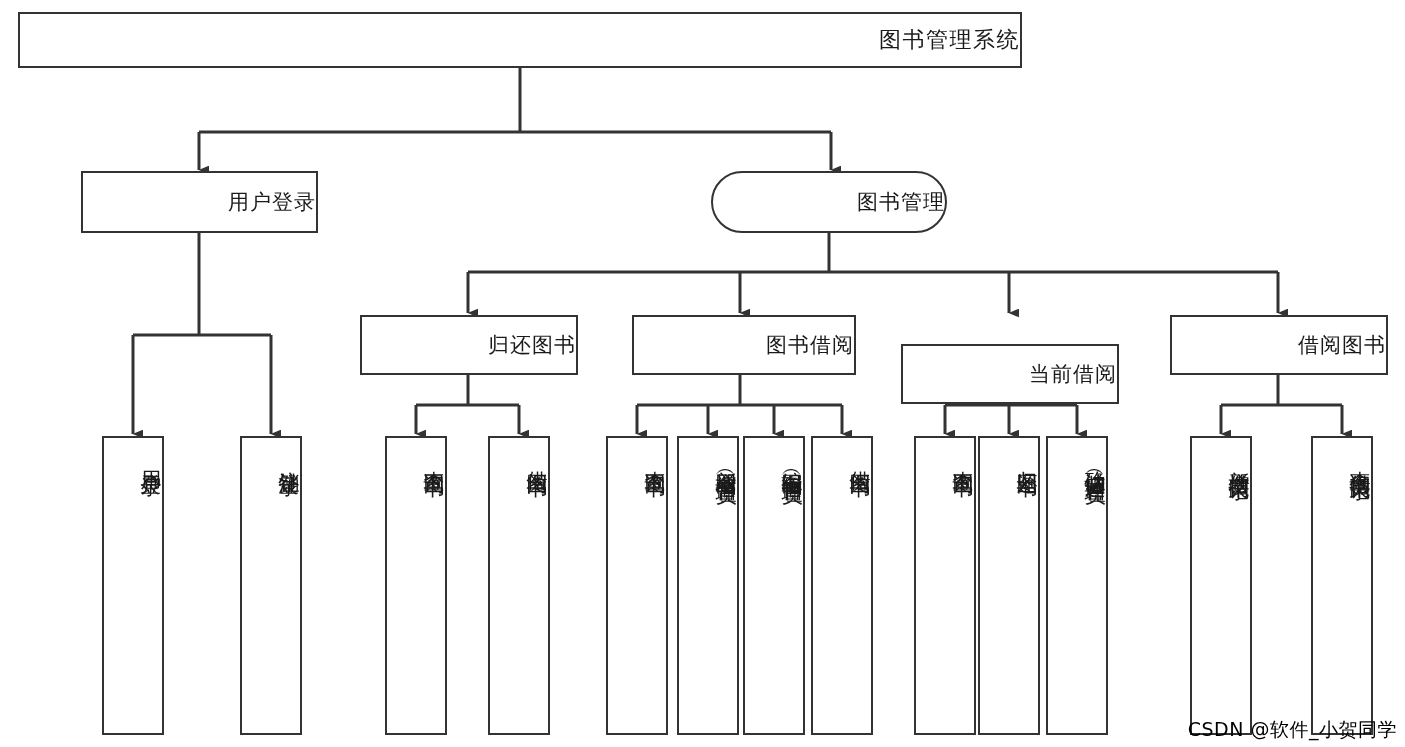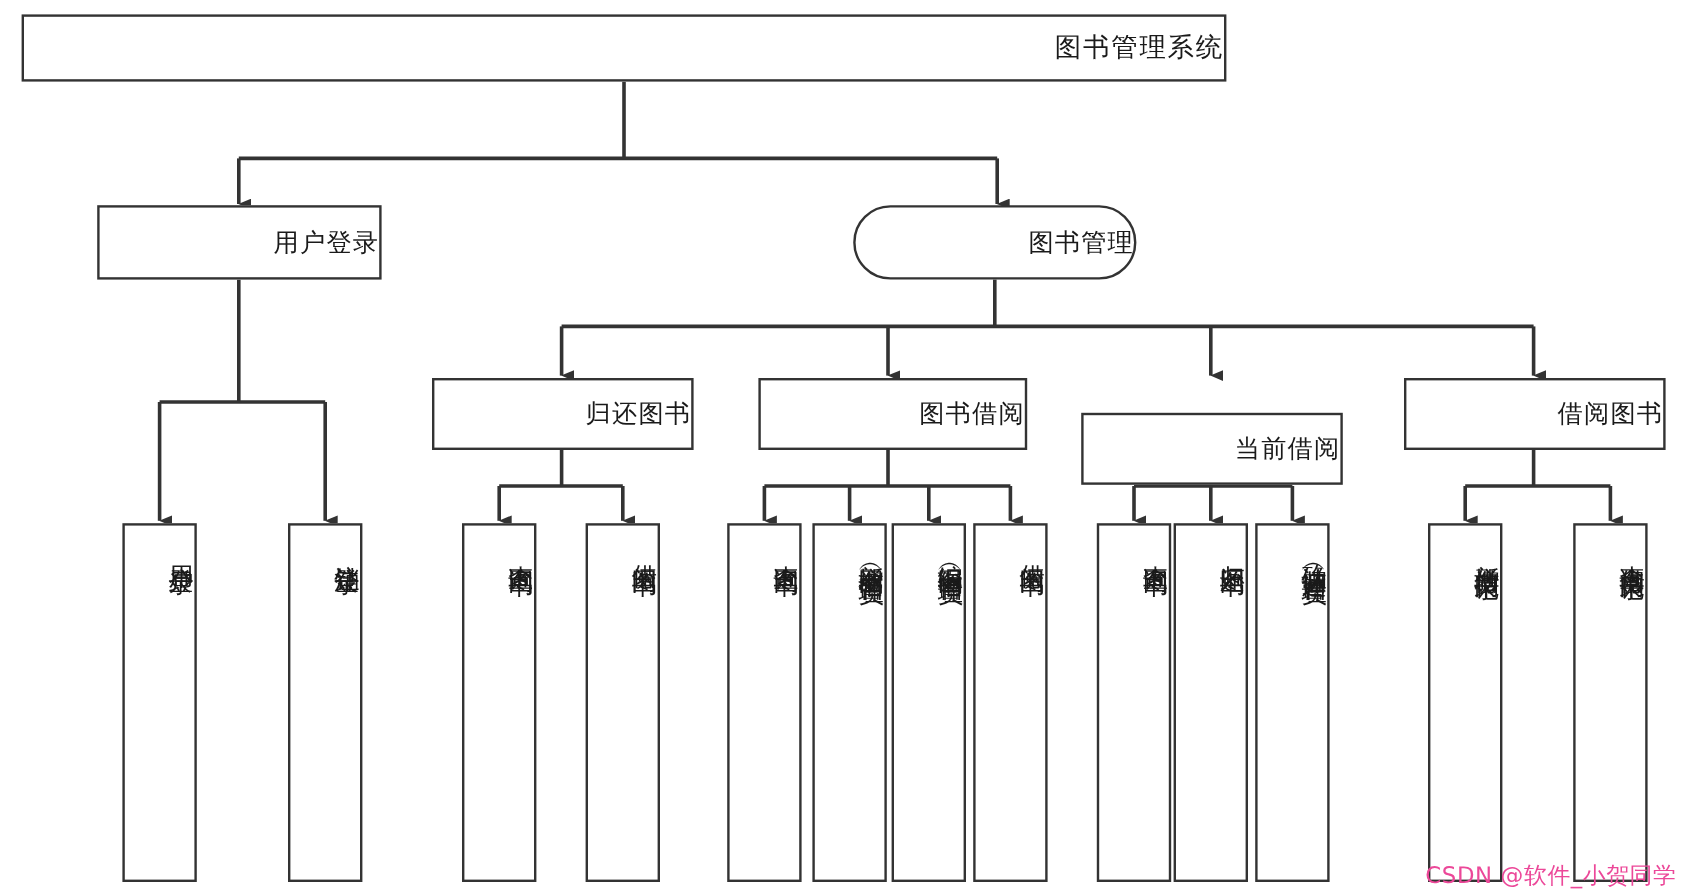--- a/index.html
+++ b/index.html
@@ -54,21 +54,21 @@
     line-height: 1.08;
     letter-spacing: 2px;
     white-space: nowrap;
     text-align: left;
   }
   .watermark {
     position: absolute;
     right: 8px;
     bottom: 4px;
     font-size: 19px;
-    color: #ec4899;
+    color: #000000;
     letter-spacing: 0.5px;
     white-space: nowrap;
     margin-left: 36px;
   }
 </style>
 </head>
 <body>
 
 <div id="canvas">
 

